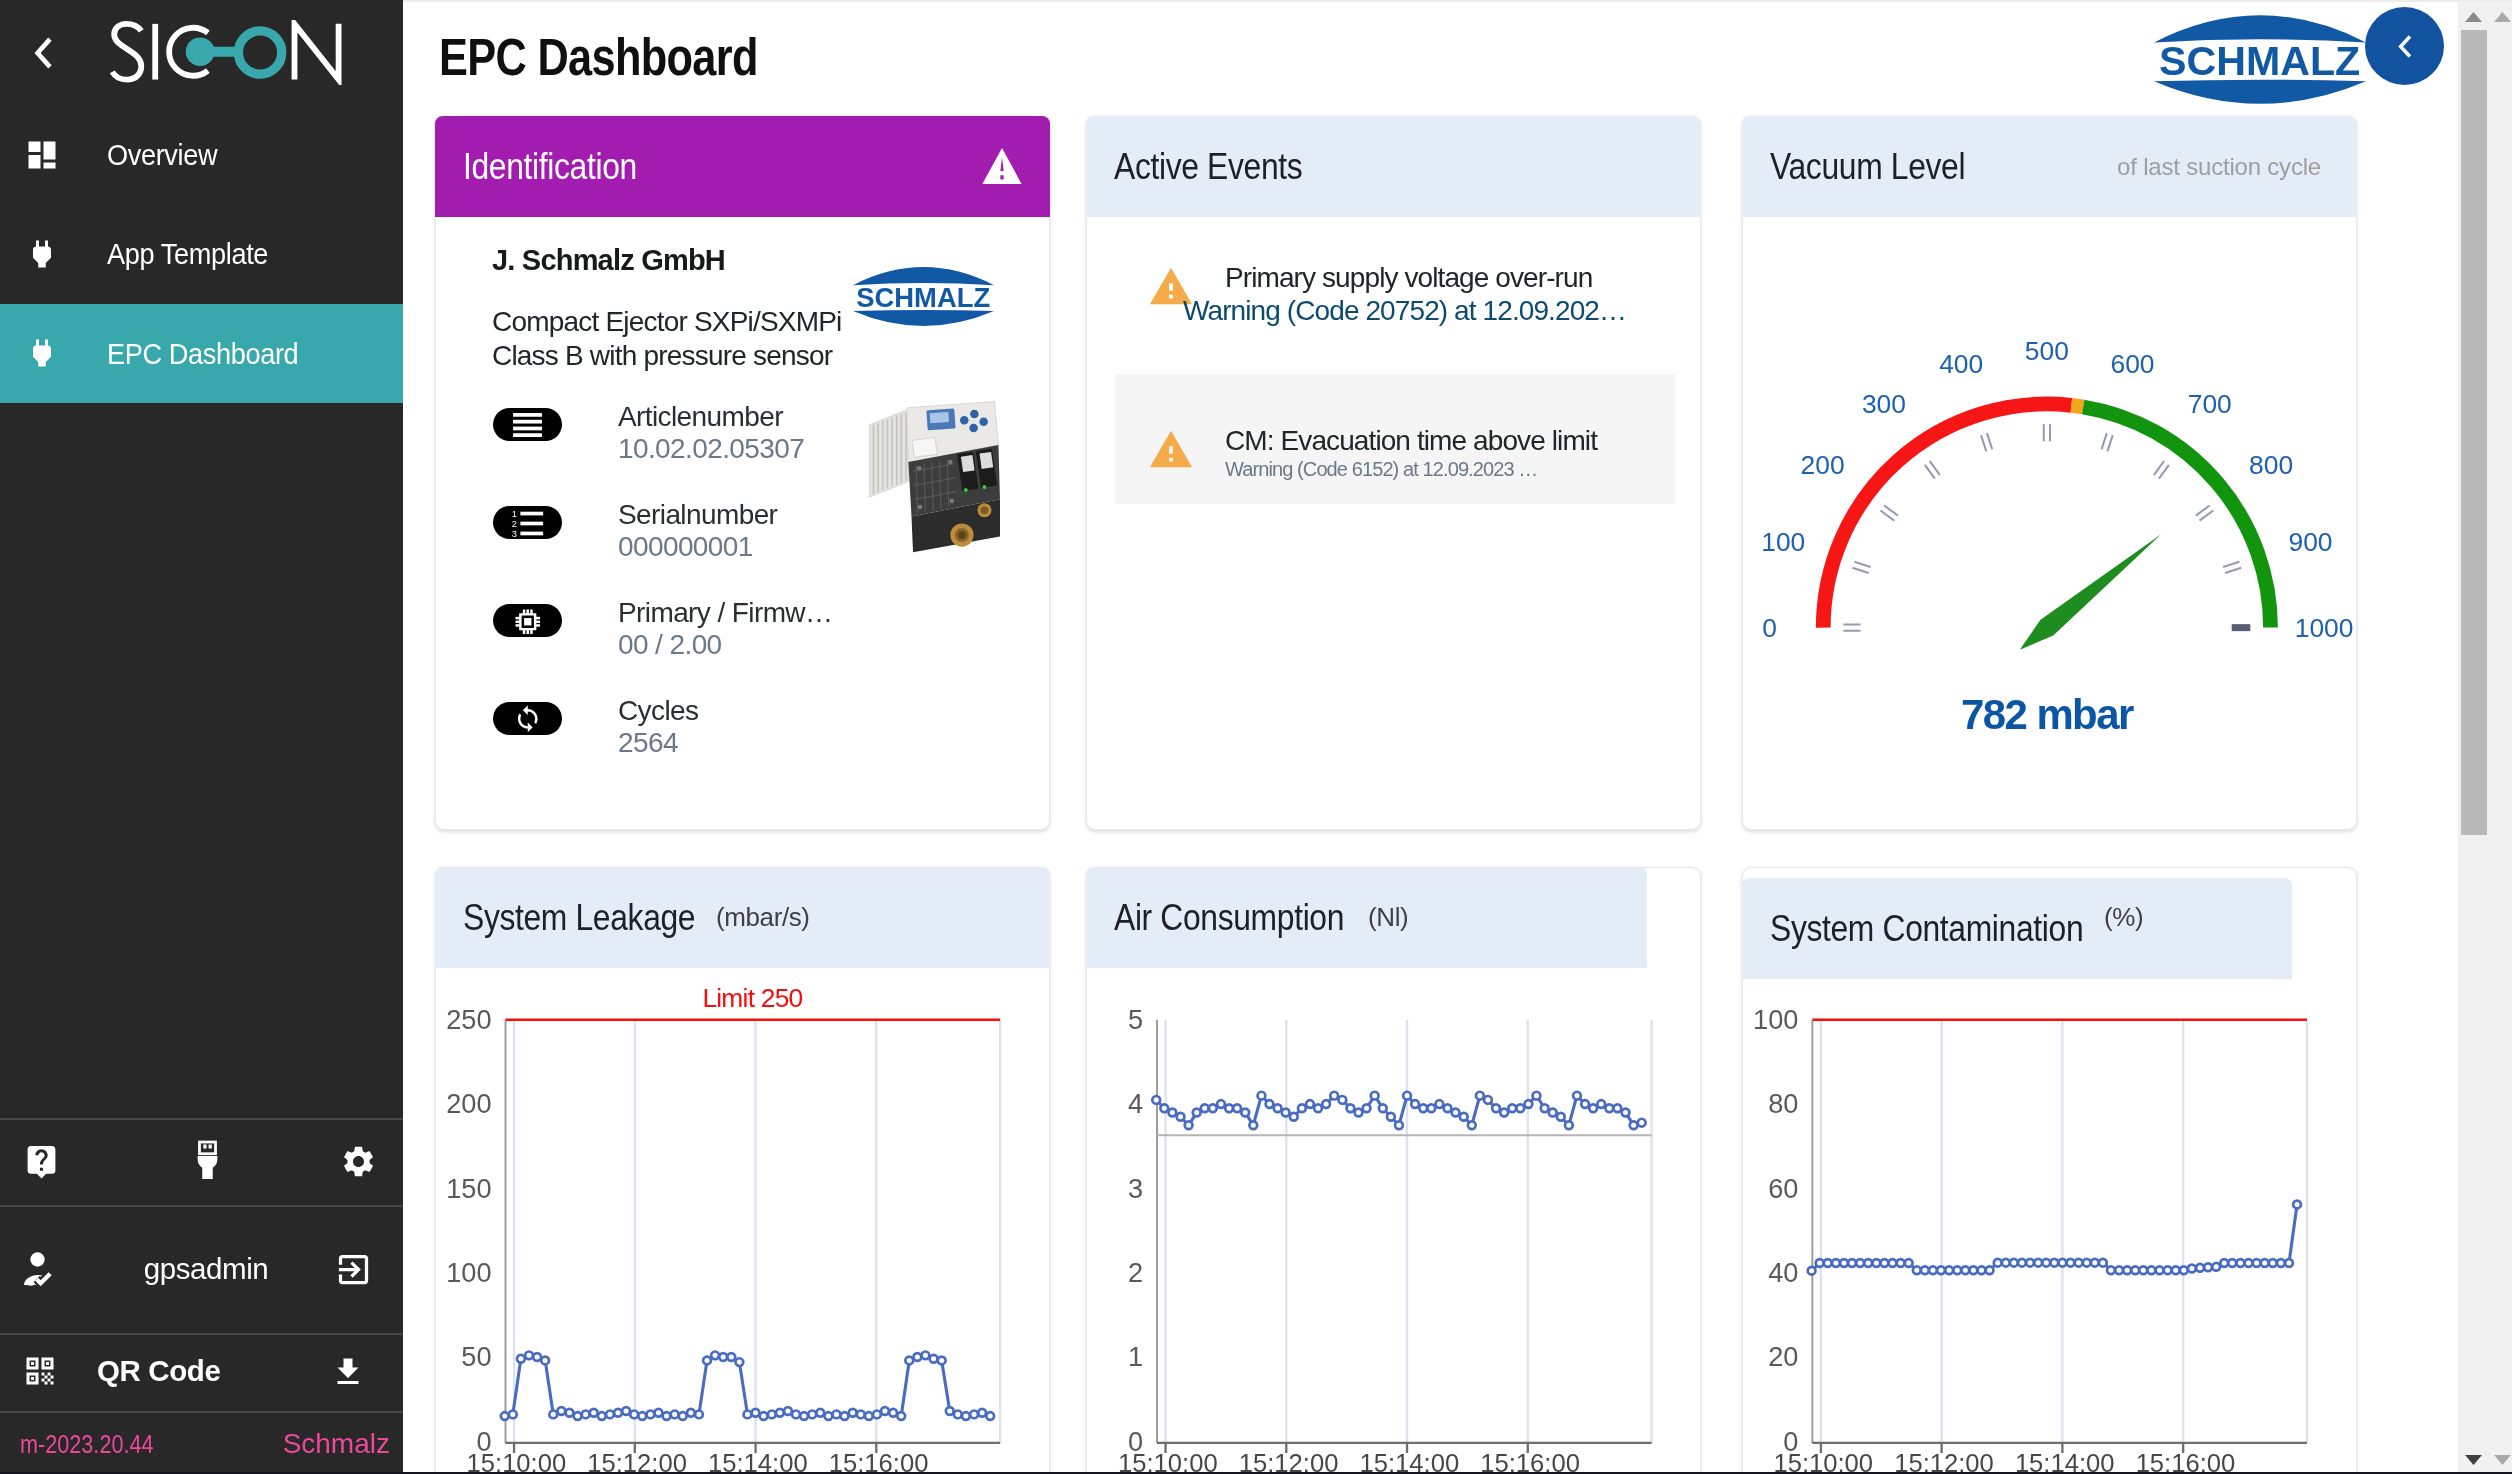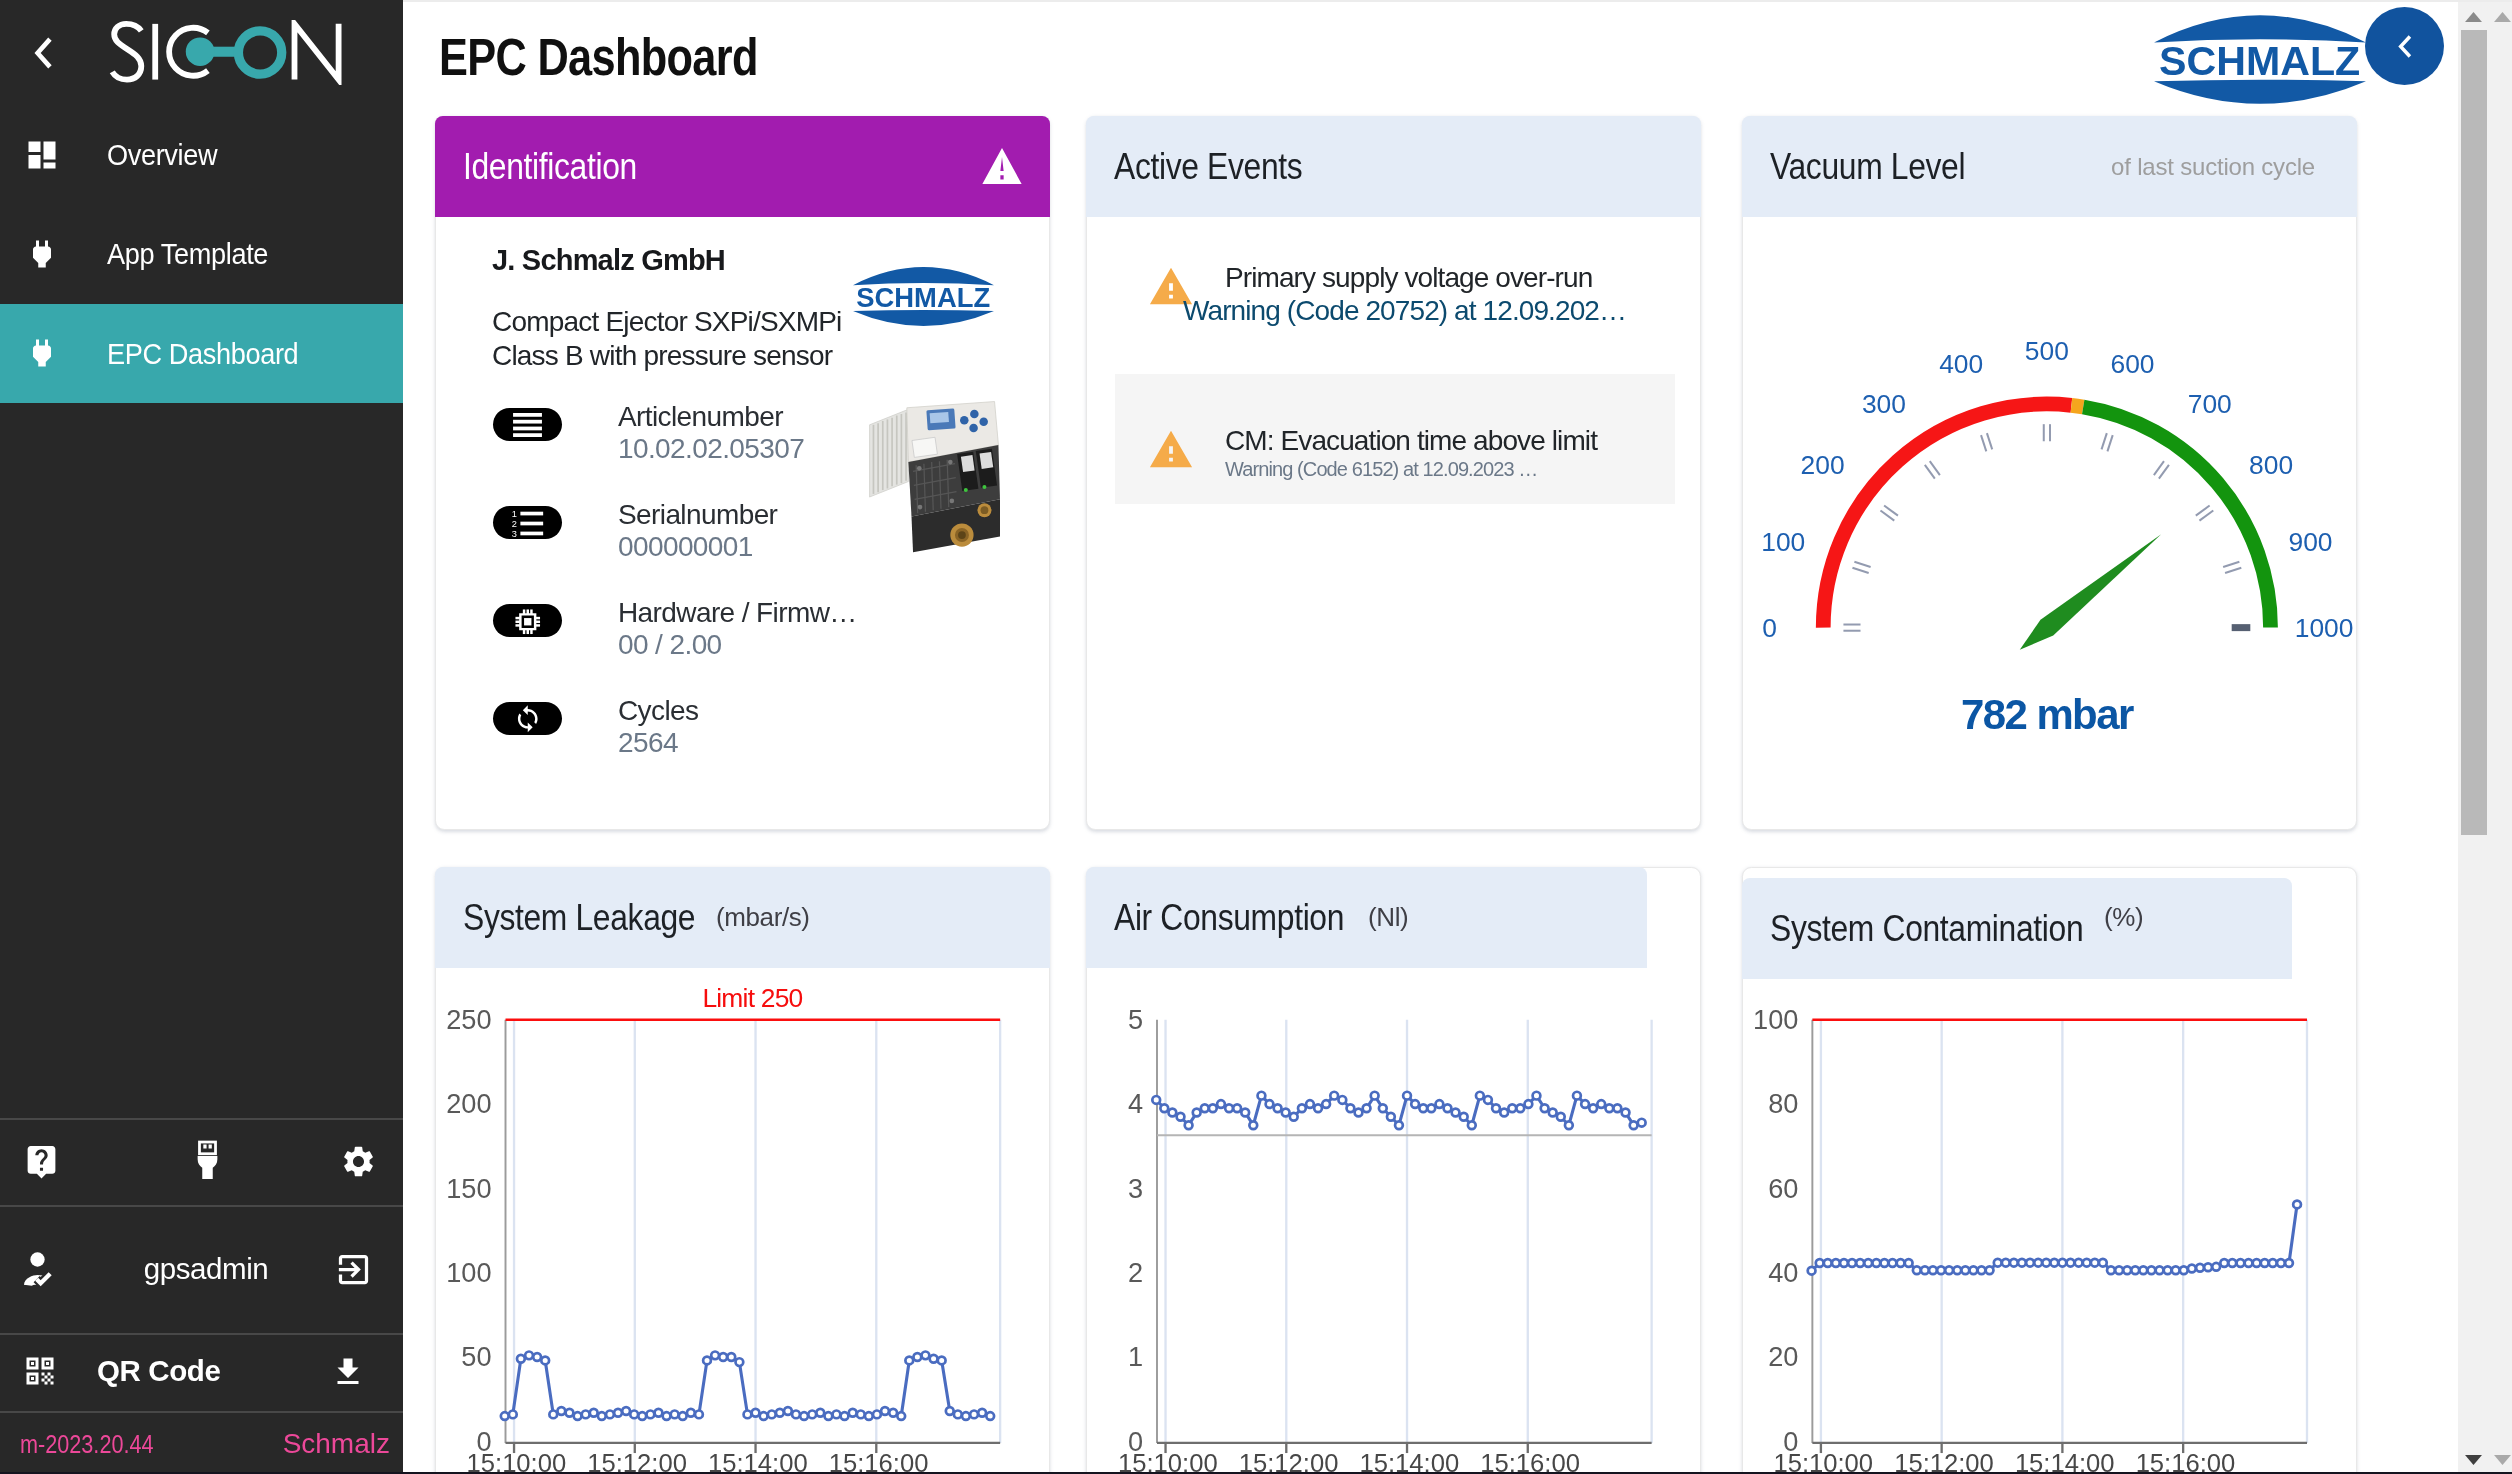--- a/index.html
+++ b/index.html
@@ -118,21 +118,21 @@
 <svg class="abs" style="left:853px;top:267px" width="141" height="59" viewBox="0 0 273 114">
 <path d="M0 35 Q136.5 -35 273 35 Q136.5 27 0 35 Z" fill="#1259a5"></path>
 <path d="M0 85 Q136.5 81 273 85 Q136.5 143 0 85 Z" fill="#1259a5"></path>
 <text x="136" y="77" font-size="53" font-weight="bold" fill="#1259a5" text-anchor="middle" letter-spacing="0" font-family="Liberation Sans,sans-serif">SCHMALZ</text>
   </svg>
 <div class="abs" style="left:492px;top:305px;font-size:28px;line-height:34px;letter-spacing:-0.8px;color:#212529">Compact Ejector SXPi/SXMPi<br>Class B with pressure sensor</div>
 <div class="abs" style="left:618px;top:401px;font-size:28px;letter-spacing:-0.6px;color:#2a2e33">Articlenumber</div>
 <div class="abs" style="left:618px;top:433px;font-size:28px;letter-spacing:-0.6px;color:#6b7888">10.02.02.05307</div>
 <div class="abs" style="left:618px;top:499px;font-size:28px;letter-spacing:-0.6px;color:#2a2e33">Serialnumber</div>
 <div class="abs" style="left:618px;top:531px;font-size:28px;letter-spacing:-0.6px;color:#6b7888">000000001</div>
-<div class="abs" style="left:618px;top:597px;font-size:28px;letter-spacing:-0.6px;color:#2a2e33">Hardware / Firmw…</div>
+<div class="abs" style="left:618px;top:597px;font-size:28px;letter-spacing:-0.6px;color:#2a2e33">Primary / Firmw…</div>
 <div class="abs" style="left:618px;top:629px;font-size:28px;letter-spacing:-0.6px;color:#6b7888">00 / 2.00</div>
 <div class="abs" style="left:618px;top:695px;font-size:28px;letter-spacing:-0.6px;color:#2a2e33">Cycles</div>
 <div class="abs" style="left:618px;top:727px;font-size:28px;letter-spacing:-0.6px;color:#6b7888">2564</div>
 <div class="abs" style="left:493px;top:408px;width:69px;height:33px;border-radius:17px;background:#000"></div>
 <svg class="abs" style="left:510px;top:412px" width="35" height="26" viewBox="0 0 24 18">
 <g stroke="#fff" stroke-width="2.6">
       <line x1="2" y1="2" x2="22" y2="2"></line>
       <line x1="2" y1="6.7" x2="22" y2="6.7"></line>
       <line x1="2" y1="11.4" x2="22" y2="11.4"></line>
       <line x1="2" y1="16" x2="22" y2="16"></line>
@@ -233,21 +233,21 @@
 <div class="abs" style="left:1225px;top:262px;font-size:28px;letter-spacing:-0.9px;color:#212529">Primary supply voltage over-run</div>
 <div class="abs" style="left:1183px;top:295px;font-size:28px;letter-spacing:-0.9px;color:#0c4a6e">Warning (Code 20752) at 12.09.202…</div>
 <svg class="abs" style="left:1148px;top:427px" width="46" height="46" viewBox="0 0 24 24" fill="#f5ab49">
 <path d="M1 21h22L12 2 1 21zm12-3h-2v-2h2v2zm0-4h-2v-4h2v4z"></path>
   </svg>
 <div class="abs" style="left:1225px;top:425px;font-size:28px;letter-spacing:-0.9px;color:#212529">CM: Evacuation time above limit</div>
 <div class="abs" style="left:1225px;top:458px;font-size:20px;letter-spacing:-0.9px;color:#6b7888">Warning (Code 6152) at 12.09.2023 …</div>
 <div class="card" style="left:1742px;top:116px;width:615px;height:714px"></div>
 <div class="chead" style="left:1742px;top:116px;width:615px">
     <span class="ht">Vacuum Level</span>
-    <span style="margin-left:auto;margin-right:14px;font-size:24px;color:#9e9e9e;letter-spacing:-0.2px">of last suction cycle</span>
+    <span style="margin-left:auto;margin-right:8px;font-size:24px;color:#9e9e9e;letter-spacing:-0.2px">of last suction cycle</span>
   </div>
 <svg class="abs" style="left:0;top:0" width="2512" height="1475" viewBox="0 0 3235 1899">
     <path d="M 2348 808 A 288 288 0 0 1 2667.6 521.7" stroke="#f61616" stroke-width="19.0" fill="none"></path>
 <path d="M 2667.6 521.7 A 288 288 0 0 1 2682.8 523.8" stroke="#f5a51d" stroke-width="19.0" fill="none"></path>
 <path d="M 2682.8 523.8 A 288 288 0 0 1 2924 808" stroke="#13940e" stroke-width="19.0" fill="none"></path>
 <line x1="2396" y1="804" x2="2374" y2="804" stroke="#939bb0" stroke-width="2.6"></line>
 <line x1="2396" y1="812" x2="2374" y2="812" stroke="#939bb0" stroke-width="2.6"></line>
 <line x1="2409" y1="730" x2="2388.1" y2="723.2" stroke="#939bb0" stroke-width="2.6"></line>
 <line x1="2406.5" y1="737.6" x2="2385.6" y2="730.8" stroke="#939bb0" stroke-width="2.6"></line>
 <line x1="2444.2" y1="663.7" x2="2426.4" y2="650.8" stroke="#939bb0" stroke-width="2.6"></line>

